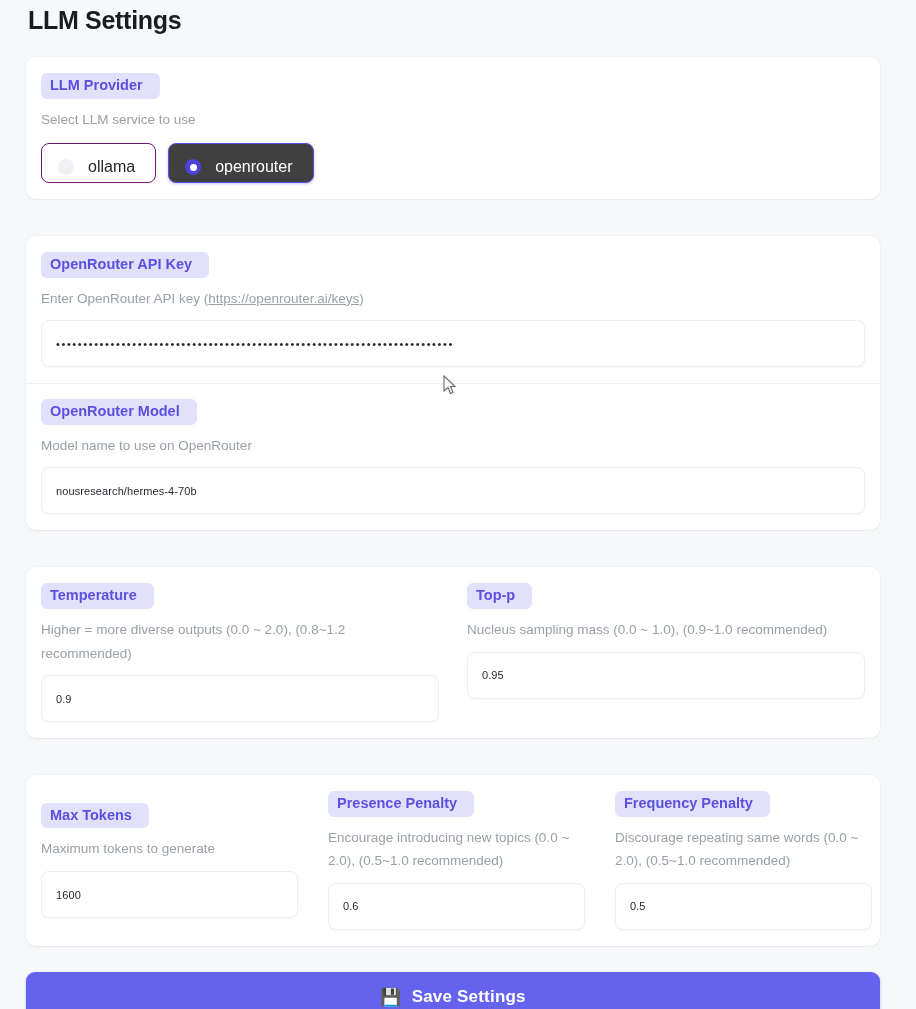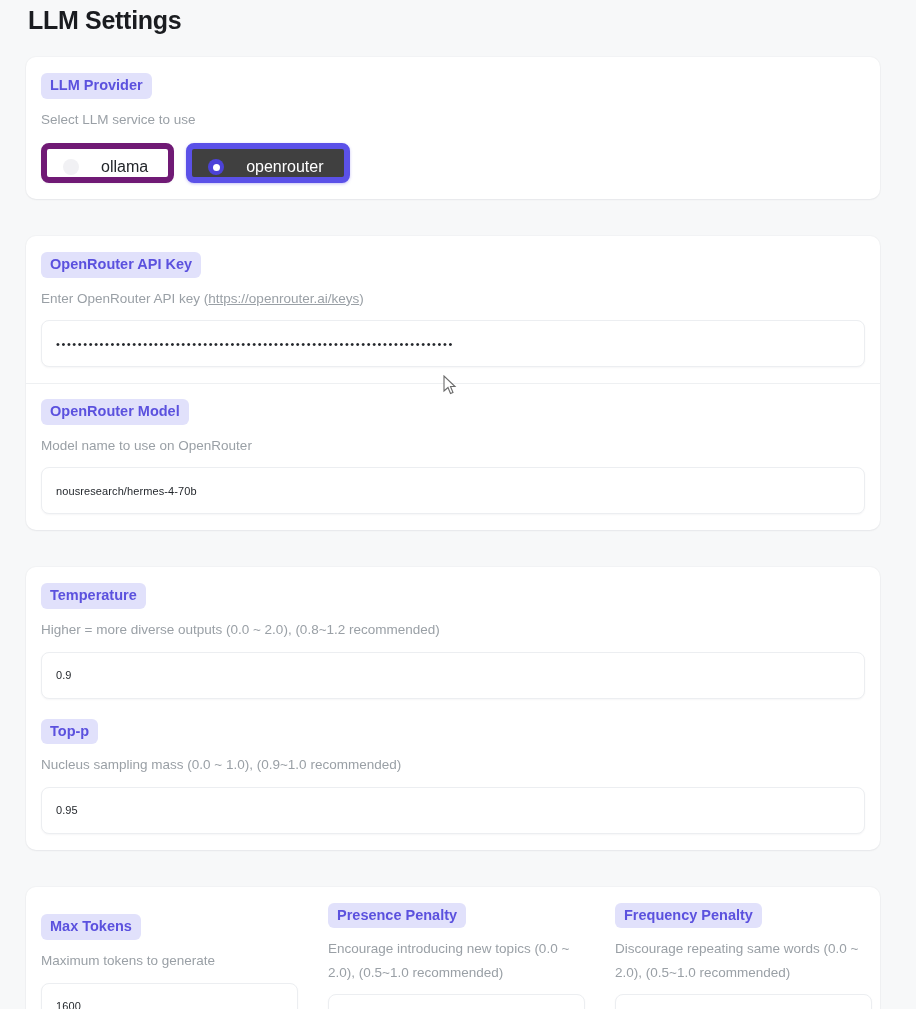--- a/index.html
+++ b/index.html
@@ -35,21 +35,21 @@
   .card-gap-1 { margin-top: 22px; }
   .card-gap-2 { margin-top: 37px; }
 
   .badge {
     display: inline-block;
     background: #e1e1fb;
     color: #5b51de;
     font-size: 14.5px;
     font-weight: bold;
     border-radius: 6px;
-    padding: 5px 9px 6px 9px;
+    padding: 5px 17px 6px 9px;
     line-height: 1;
   }
 
   .desc {
     color: #9aa0a6;
     font-size: 13.5px;
     line-height: 1.75;
     margin-top: 9px;
   }
   .desc a {
@@ -80,27 +80,27 @@
 
   
   .radio-row {
     display: flex;
     gap: 12px;
     margin-top: 12px;
   }
   .radio-opt {
     display: flex;
     align-items: center;
-    gap: 22px;
+    gap: 14px;
     height: 40px;
     padding: 8px 20px 0 16px;
     border-radius: 8px;
     font-size: 16px;
     background: #ffffff;
-    border: 6px solid #701a75;
+    border: 1px solid #701a75;
     box-shadow: 0 1px 2px rgba(16,24,40,0.05);
     color: #23262b;
     cursor: pointer;
     white-space: nowrap;
   }
   .radio-opt.selected {
     background: #404040;
     border-color: #5b51e8;
     color: #ffffff;
     box-shadow: 0 1px 3px rgba(91,81,232,0.35);
@@ -126,22 +126,21 @@
     background: #ffffff;
   }
 
   .divider {
     border-top: 1px solid #eef0f2;
     margin: 16px -15px 15px -15px;
   }
 
   .two-col {
     display: flex;
-    gap: 20px;
-    flex-direction: column;
+    gap: 28px;
   }
   .two-col > div { flex: 1; min-width: 0; }
 
   .three-col {
     display: flex;
     gap: 30px;
     align-items: center;
   }
   .col-1 { width: 257px; flex: 0 0 257px; }
   .col-2 { width: 257px; flex: 0 0 257px; }

